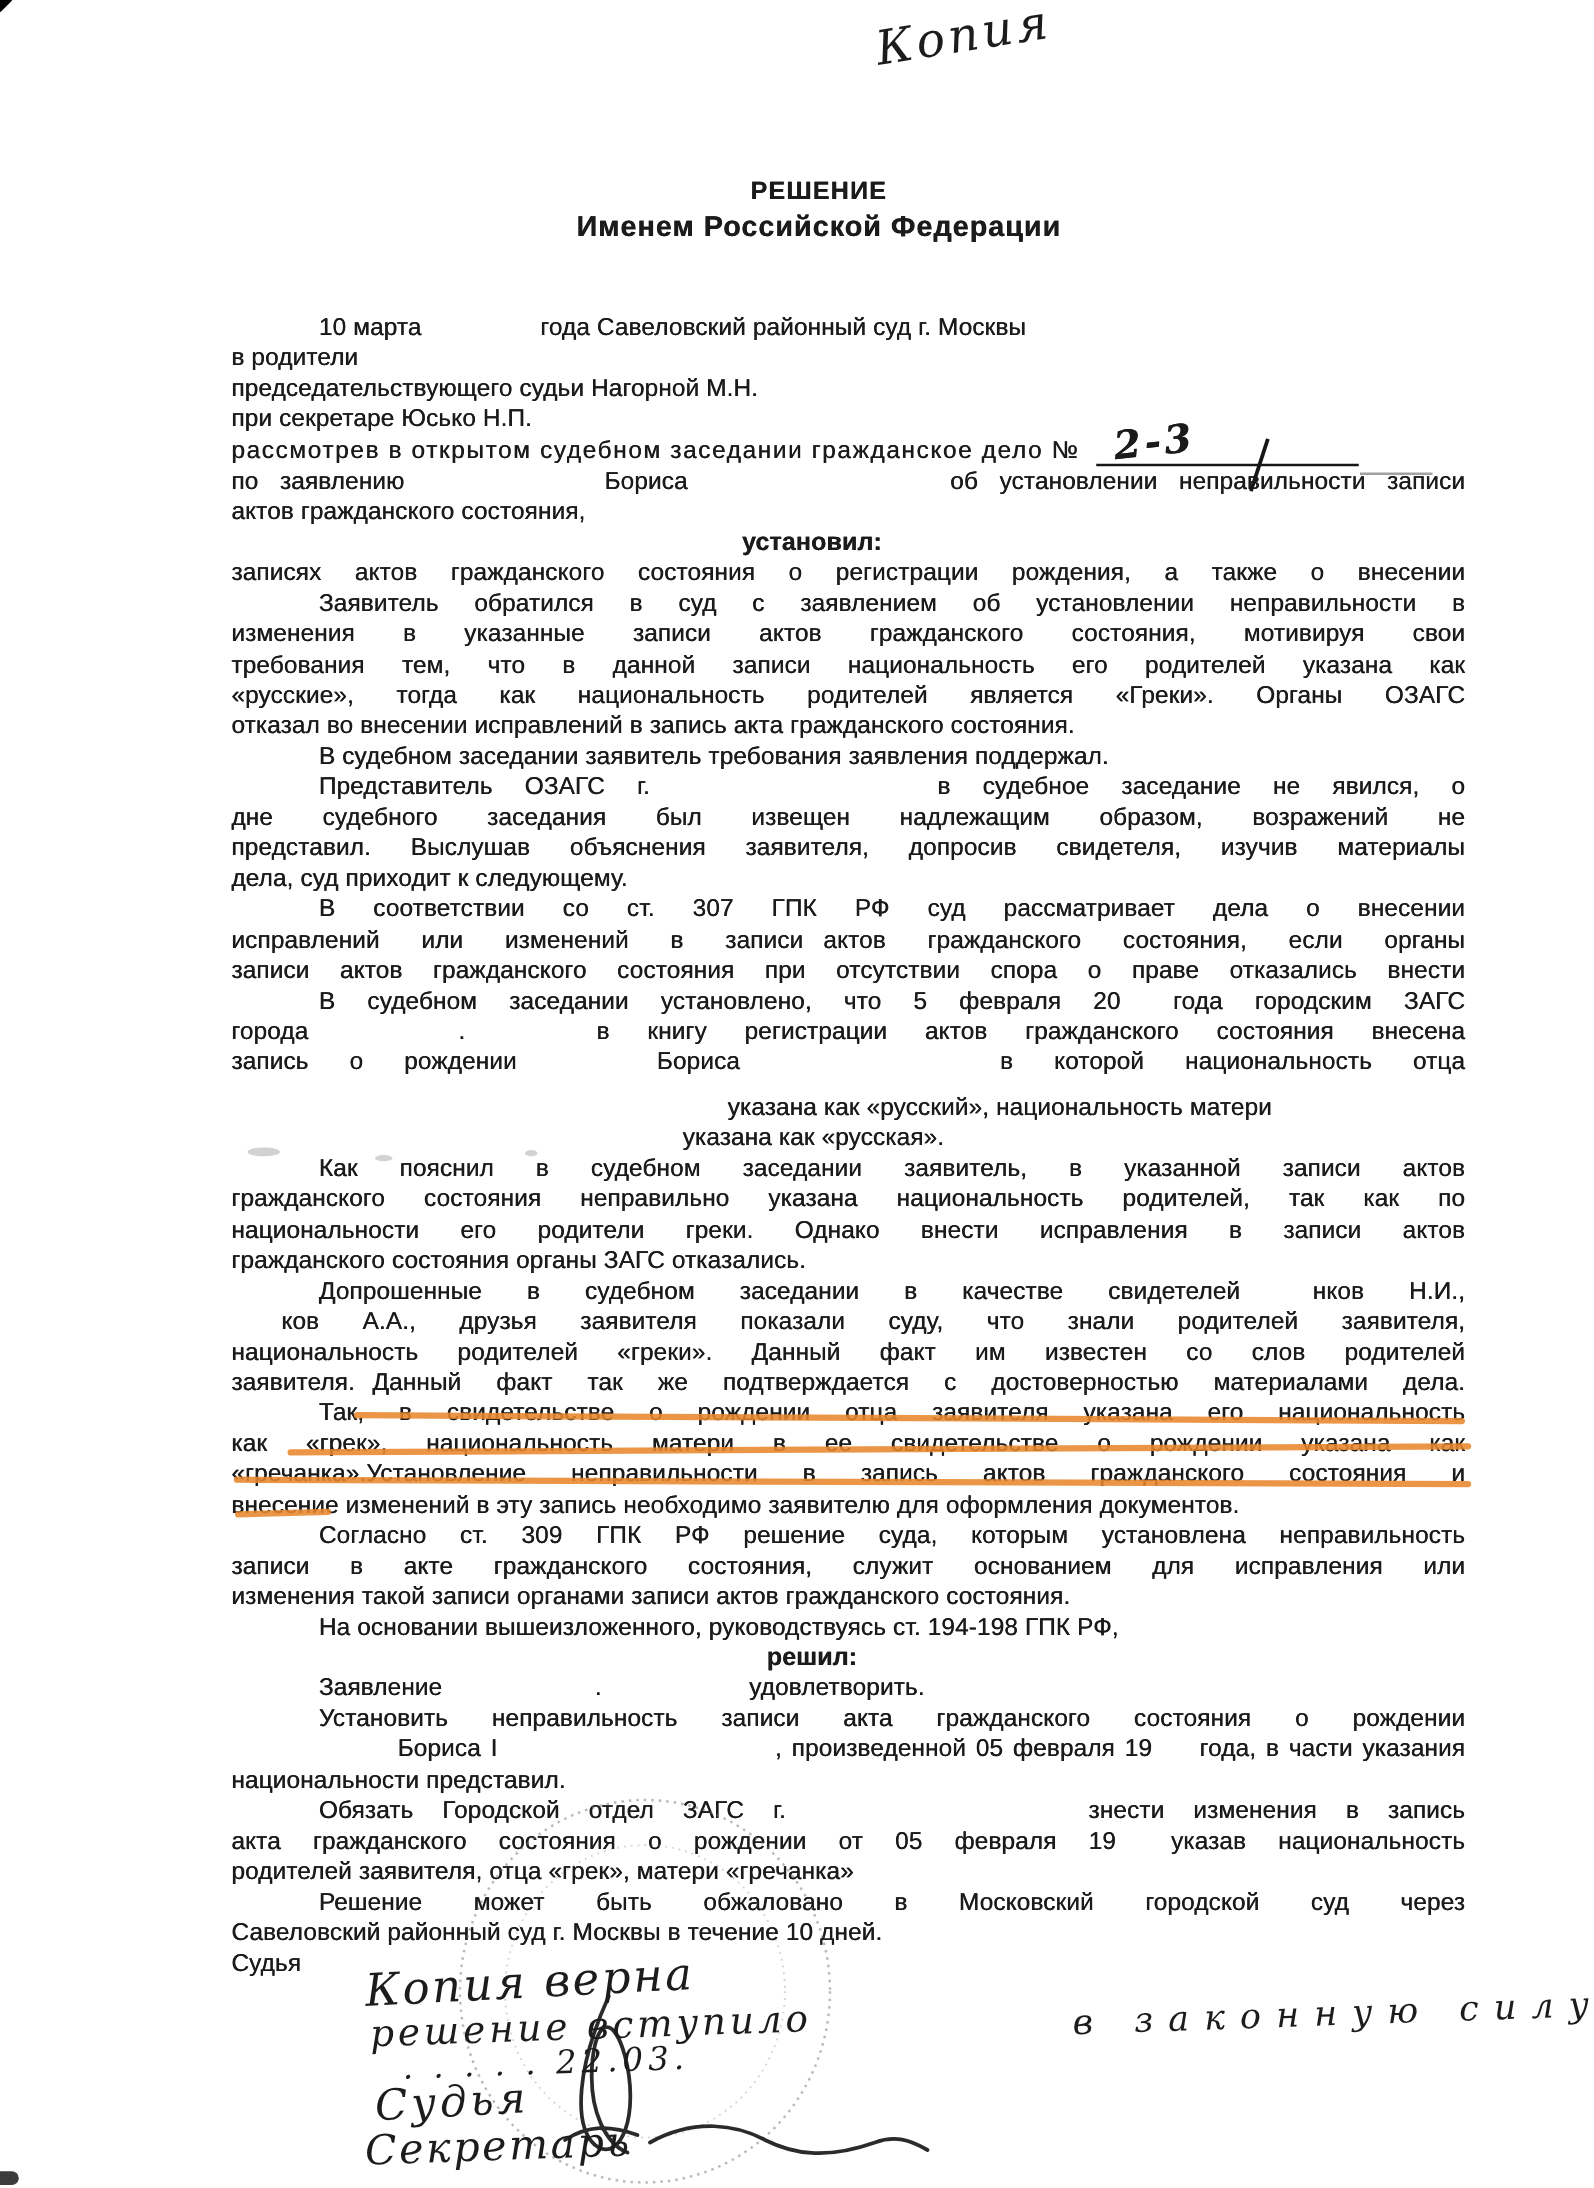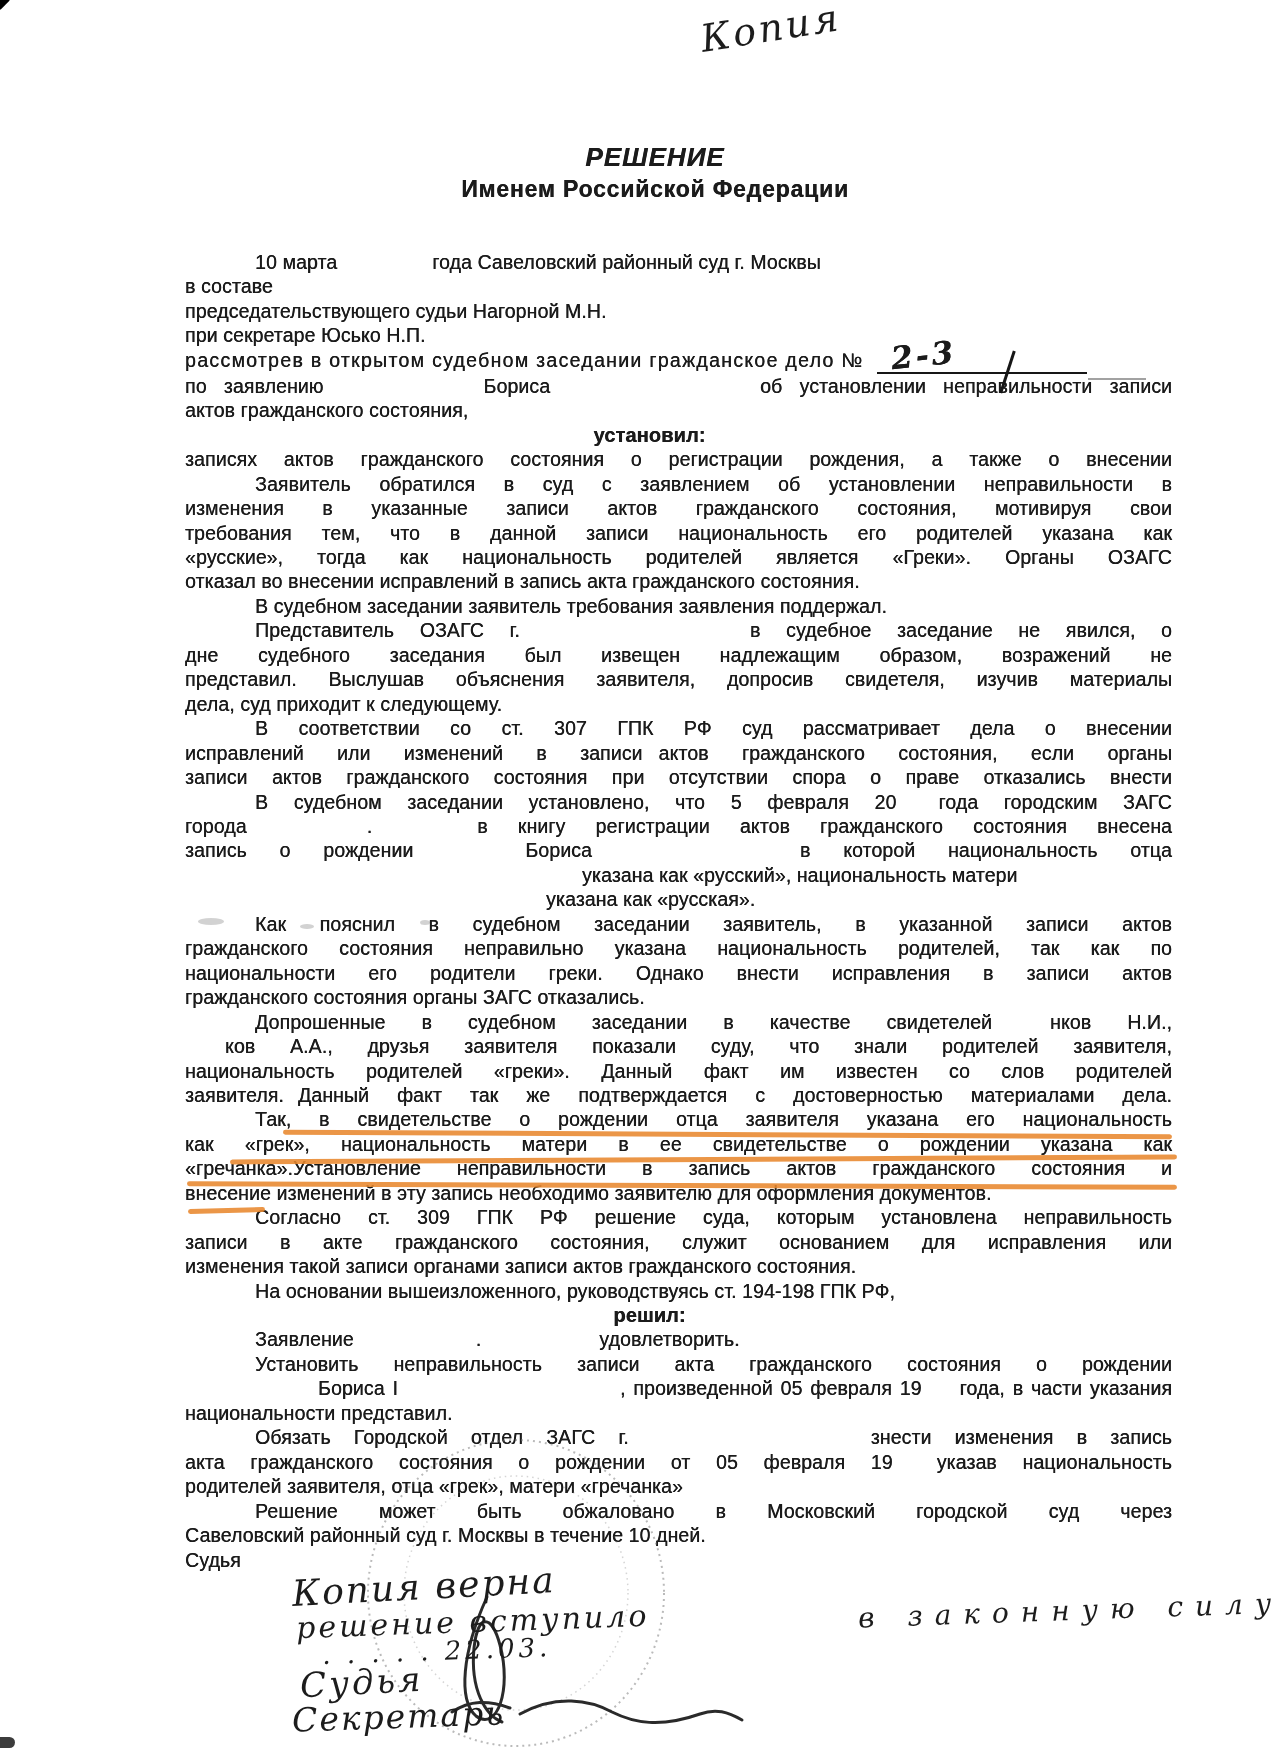--- a/index.html
+++ b/index.html
@@ -1,20 +1,20 @@
 <!DOCTYPE html>
 <html><head>
 <meta charset="utf-8">
 <style>
   html,body{margin:0;padding:0;background:#ffffff;}
   .page{position:relative;width:1275px;height:1750px;background:#ffffff;overflow:hidden;
         font-family:"Liberation Sans",sans-serif;color:#1b1b1b;}
   
   .head{position:absolute;left:185px;top:142px;width:940px;text-align:center;z-index:2;}
-  .title{font-weight:bold;font-size:26px;letter-spacing:1px;text-shadow:.3px 0 0 currentColor;font-style:italic;}
+  .title{font-weight:bold;font-size:20px;letter-spacing:1px;text-shadow:.3px 0 0 currentColor;}
   .subtitle{font-weight:bold;font-size:23px;letter-spacing:.8px;margin-top:3px;text-shadow:.3px 0 0 currentColor;}
   
   .doc-body{position:absolute;left:185px;top:250px;width:987px;font-size:19.5px;line-height:24.45px;
             letter-spacing:.1px;z-index:2;}
   .ln{min-height:24.45px;text-shadow:.3px 0 0 currentColor;}
   .ln.j{text-align:justify;text-align-last:justify;}
   .ln.c{text-align:center;padding-right:58px;font-weight:bold;font-size:20px;}
   .ln.w{letter-spacing:1.3px;}
   .gap{display:inline-block;height:2px;}
   .numline{display:inline-block;border-bottom:2.5px solid #161616;height:8px;position:relative;vertical-align:-7px;}
@@ -40,21 +40,21 @@
 
   <div class="hw" style="left:700px;top:6px;font-size:38px;transform:rotate(-9deg);letter-spacing:3px;">Копия</div>
 
   <div class="head">
     <div class="title">РЕШЕНИЕ</div>
     <div class="subtitle">Именем Российской Федерации</div>
   </div>
 
   <div class="doc-body">
       <div class="ln" style="padding-left: 70px;"><span>10 марта</span><span class="gap" style="width: 95px;"></span><span>года Савеловский районный суд г. Москвы</span></div>
-      <div class="ln"><span>в составе</span></div>
+      <div class="ln"><span>в родители</span></div>
       <div class="ln"><span>председательствующего судьи Нагорной М.Н.</span></div>
       <div class="ln"><span>при секретаре Юсько Н.П.</span></div>
       <div class="ln w"><span>рассмотрев в открытом судебном заседании гражданское дело №</span><span class="gap" style="width: 14px;"></span><span class="numline" style="width: 210px;"><span class="hwnum">2-3</span></span></div>
       <div class="ln j"><span>по заявлению</span><span class="gap" style="width: 160px;"></span><span>Бориса</span><span class="gap" style="width: 210px;"></span><span>об установлении неправильности записи</span></div>
       <div class="ln"><span>актов гражданского состояния,</span></div>
       <div class="ln c"><span>установил:</span></div>
       <div class="ln j"><span>записях актов гражданского состояния о регистрации рождения, а также о внесении</span></div>
       <div class="ln j" style="padding-left: 70px;"><span>Заявитель обратился в суд с заявлением об установлении неправильности в</span></div>
       <div class="ln j"><span>изменения в указанные записи актов гражданского состояния, мотивируя свои</span></div>
       <div class="ln j"><span>требования тем, что в данной записи национальность его родителей указана как</span></div>
@@ -64,21 +64,21 @@
       <div class="ln j" style="padding-left: 70px;"><span>Представитель ОЗАГС г.</span><span class="gap" style="width: 230px;"></span><span>в судебное заседание не явился, о</span></div>
       <div class="ln j"><span>дне судебного заседания был извещен надлежащим образом, возражений не</span></div>
       <div class="ln j"><span>представил. Выслушав объяснения заявителя, допросив свидетеля, изучив материалы</span></div>
       <div class="ln"><span>дела, суд приходит к следующему.</span></div>
       <div class="ln j" style="padding-left: 70px;"><span>В соответствии со ст. 307 ГПК РФ суд рассматривает дела о внесении</span></div>
       <div class="ln j"><span>исправлений или изменений в записи</span><span class="gap" style="width: 16px;"></span><span>актов гражданского состояния, если органы</span></div>
       <div class="ln j"><span>записи актов гражданского состояния при отсутствии спора о праве отказались внести</span></div>
       <div class="ln j" style="padding-left: 70px;"><span>В судебном заседании установлено, что 5 февраля 20</span><span class="gap" style="width: 42px;"></span><span>года городским ЗАГС</span></div>
       <div class="ln j"><span>города</span><span class="gap" style="width: 120px;"></span><span>.</span><span class="gap" style="width: 105px;"></span><span>в книгу регистрации актов гражданского состояния внесена</span></div>
       <div class="ln j"><span>запись о рождении</span><span class="gap" style="width: 112px;"></span><span>Бориса</span><span class="gap" style="width: 208px;"></span><span>в которой национальность отца</span></div>
-      <div class="ln" style="padding-left: 397px;"><span>указана как «русский», национальность матери</span></div>
+      <div class="ln" style="padding-left: 397px; margin-top: 12px;"><span>указана как «русский», национальность матери</span></div>
       <div class="ln" style="padding-left: 361px;"><span>указана как «русская».</span></div>
       <div class="ln j" style="padding-left: 70px;"><span>Как пояснил в судебном заседании заявитель, в указанной записи актов</span></div>
       <div class="ln j"><span>гражданского состояния неправильно указана национальность родителей, так как по</span></div>
       <div class="ln j"><span>национальности его родители греки. Однако внести исправления в записи актов</span></div>
       <div class="ln"><span>гражданского состояния органы ЗАГС отказались.</span></div>
       <div class="ln j" style="padding-left: 70px;"><span>Допрошенные в судебном заседании в качестве свидетелей</span><span class="gap" style="width: 58px;"></span><span>нков Н.И.,</span></div>
       <div class="ln j" style="padding-left: 40px;"><span>ков А.А., друзья заявителя показали суду, что знали родителей заявителя,</span></div>
       <div class="ln j"><span>национальность родителей «греки». Данный факт им известен со слов родителей</span></div>
       <div class="ln j"><span>заявителя.</span><span class="gap" style="width: 14px;"></span><span>Данный факт так же подтверждается с достоверностью материалами дела.</span></div>
       <div class="ln j" style="padding-left: 70px;"><span>Так, в свидетельстве о рождении отца заявителя указана его национальность</span></div>

